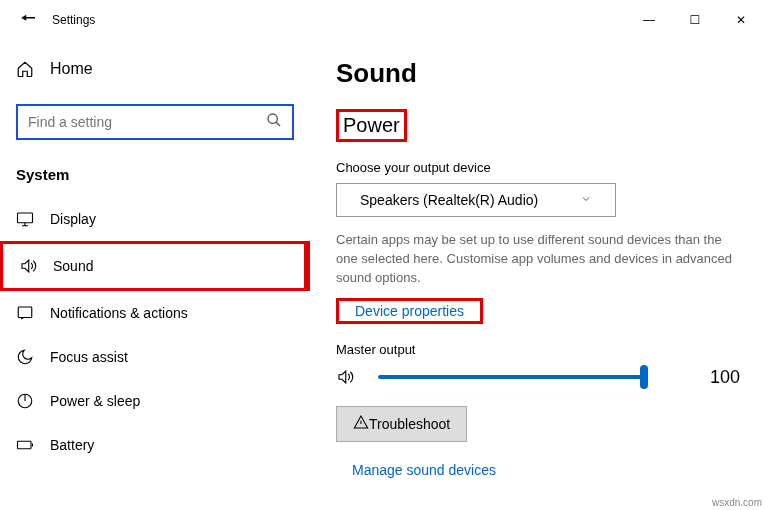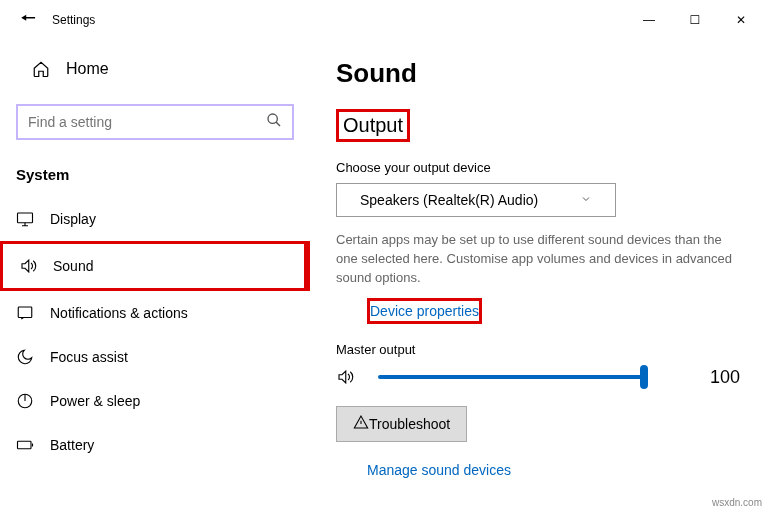--- a/index.html
+++ b/index.html
@@ -7,24 +7,24 @@
     
     .titlebar { display: flex; align-items: center; height: 40px; padding: 0 4px; }
     .back-btn { width: 32px; height: 32px; display: flex; align-items: center; justify-content: center; font-size: 18px; margin-left: 8px; }
     .app-title { font-size: 12px; margin-left: 8px; color: #000; }
     .win-controls { margin-left: auto; display: flex; }
     .win-btn { width: 46px; height: 32px; display: flex; align-items: center; justify-content: center; font-size: 12px; }
     
     .layout { display: flex; height: calc(100% - 40px); }
     
     .sidebar { width: 310px; padding: 10px 0 0 0; }
-    .home-row { display: flex; align-items: center; padding: 10px 32px; gap: 16px; }
+    .home-row { display: flex; align-items: center; padding: 10px 16px; gap: 16px; }
     .icon { width: 18px; height: 18px; display: flex; align-items: center; justify-content: center; }
     
-    .search-box { margin: 16px 16px 20px 16px; border: 2px solid #c4b5fd; height: 36px; display: flex; align-items: center; padding: 0 10px; }
+    .search-box { margin: 16px 16px 20px 16px; border: 2px solid #1d4ed8; height: 36px; display: flex; align-items: center; padding: 0 10px; }
     .search-box input { border: none; outline: none; flex: 1; font-size: 14px; color: #666; background: transparent; }
     .search-icon { color: #555; }
     
     .category { font-weight: 600; font-size: 15px; padding: 6px 16px 14px 16px; }
     
     .nav-item { display: flex; align-items: center; padding: 13px 16px; gap: 16px; font-size: 14px; color: #000; }
     .nav-item.selected-hl { border: 3px solid #d00; border-right-width: 6px; }
     
     .content { flex: 1; padding: 18px 22px 0 26px; overflow: hidden; }
     .page-title { font-size: 26px; font-weight: 600; margin-bottom: 20px; }
@@ -32,21 +32,21 @@
     .section-header { font-size: 20px; padding: 2px 4px; display: inline-block; }
     .hl-red { border: 3px solid #d00; }
     
     .field-label { font-size: 13px; margin-top: 18px; margin-bottom: 8px; color: #000; }
     
     .dropdown { width: 280px; height: 34px; border: 1px solid #999; display: flex; align-items: center; padding: 0 23px; font-size: 14px; position: relative; }
     .dropdown .chev { margin-left: auto; }
     
     .desc { font-size: 13px; color: #666; margin-top: 14px; line-height: 1.45; max-width: 410px; }
     
-    .link { color: #0067c0; font-size: 14px; display: inline-block; padding: 2px 0; margin-left: 31px; }
+    .link { color: #0067c0; font-size: 14px; display: inline-block; padding: 2px 16px; }
     .link-wrap { margin-top: 10px; }
     
     .slider-row { display: flex; align-items: center; margin-top: 10px; gap: 24px; }
     .slider-track { position: relative; width: 268px; height: 4px; background: #0067c0; border-radius: 2px; }
     .slider-thumb { position: absolute; right: -2px; top: -10px; width: 8px; height: 24px; background: #0067c0; border-radius: 4px; }
     .vol-num { font-size: 18px; margin-left: 40px; }
     
     .btn-grey { height: 36px; background: #ddd; border: 1px solid #aaa; padding: 0 16px; display: inline-flex; align-items: center; font-size: 14px; margin-top: 18px; }
     
     .watermark { position: absolute; bottom: 2px; right: 6px; font-size: 10px; color: #888; }
@@ -144,21 +144,21 @@
             <path d="M22 10v4"></path>
           </svg>
         </span>
       <span>Battery</span>
     </div>
   </div>
 
   <div class="content">
     <h1 class="page-title">Sound</h1>
     
-    <span class="section-header hl-red">Output</span>
+    <span class="section-header hl-red">Power</span>
     
     <div class="field-label">Choose your output device</div>
     <div class="dropdown">
       <span>Speakers (Realtek(R) Audio)</span>
       <span class="chev"><svg width="12" height="12" viewBox="0 0 24 24" fill="none" stroke="#555" stroke-width="2">
             <path d="M6 9l6 6 6-6"></path>
           </svg></span>
     </div>
     
     <div class="desc">Certain apps may be set up to use different sound devices than the one selected here. Customise app volumes and devices in advanced sound options.</div>

